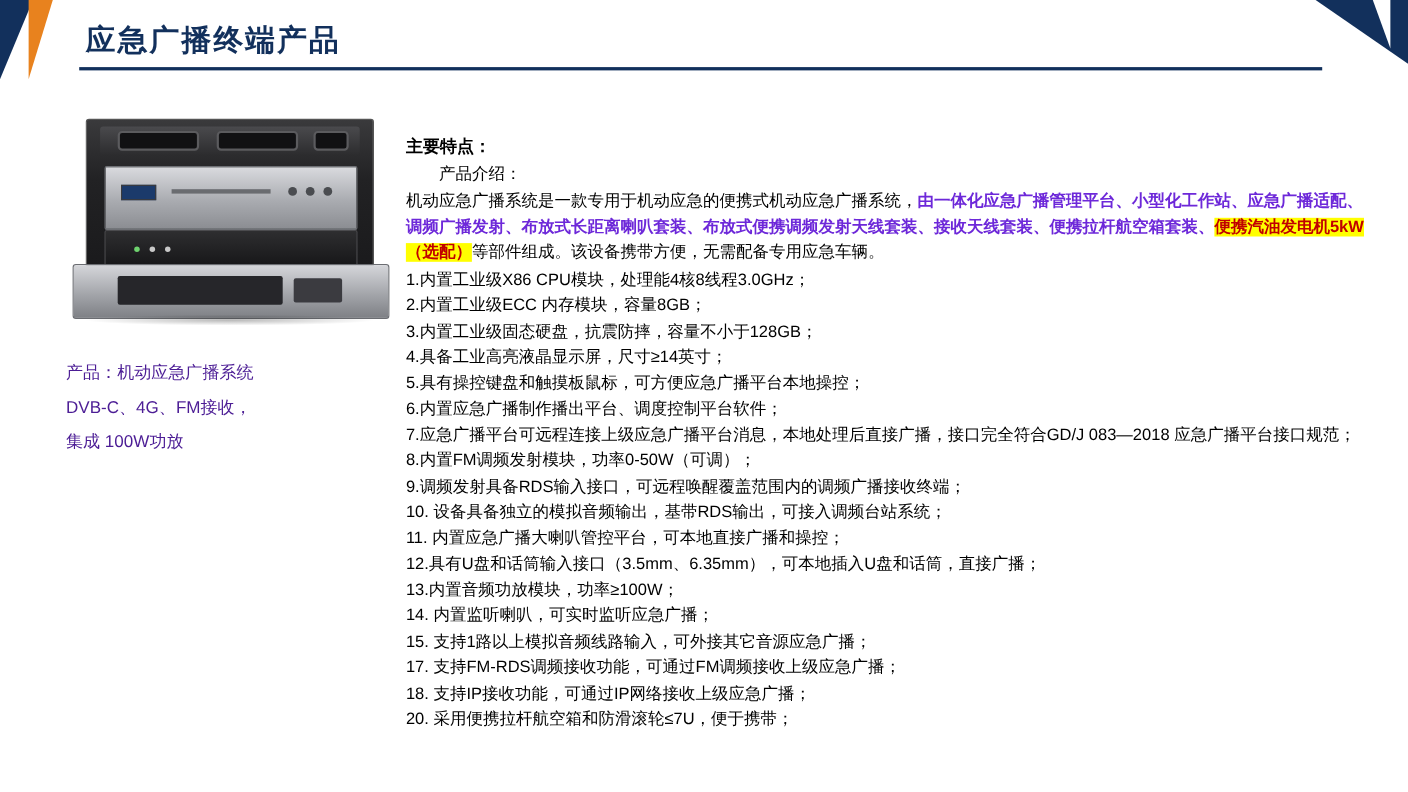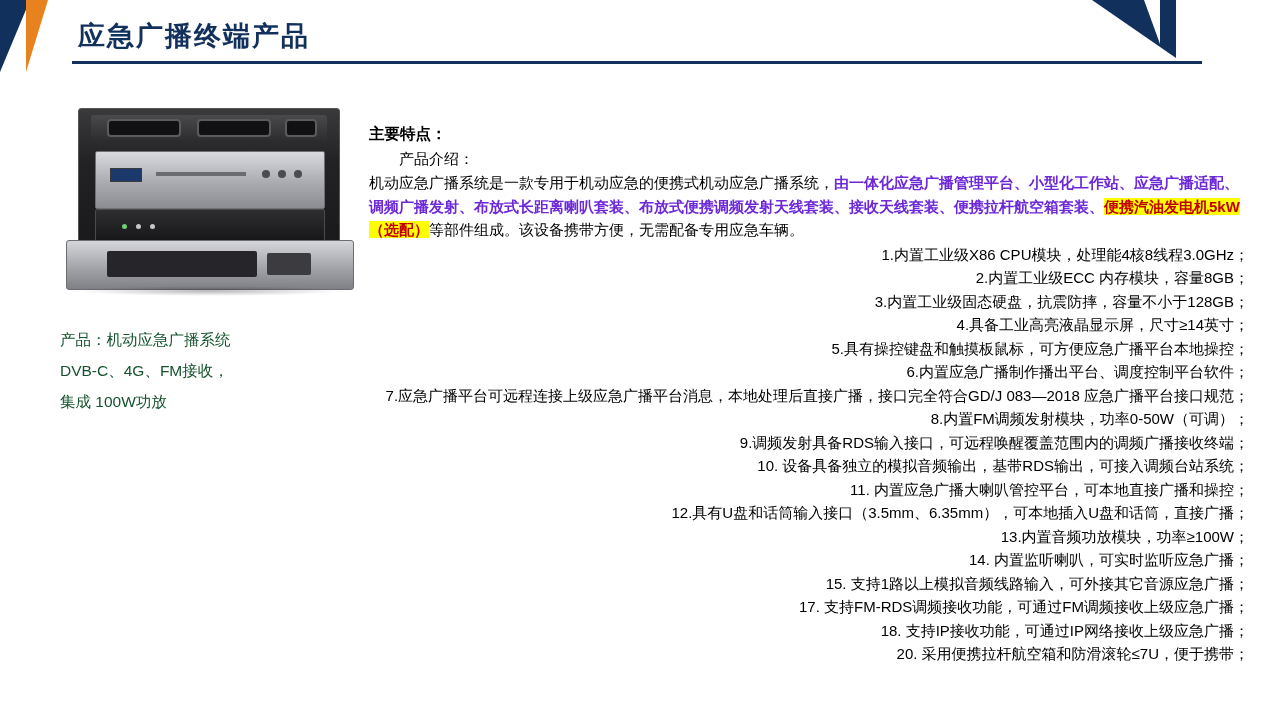--- a/index.html
+++ b/index.html
@@ -14,21 +14,21 @@
     color: #000000;
     overflow: hidden;
     position: relative;
   }
 
   
   .header {
     position: absolute;
     top: 0;
     left: 0;
-    width: 1176px;
+    width: 1280px;
     height: 72px;
   }
   .corner-left {
     position: absolute;
     left: 0;
     top: 0;
     width: 62px;
     height: 72px;
   }
   .corner-left .bar-navy {
@@ -228,21 +228,21 @@
     left: 16px;
     top: 186px;
     width: 266px;
     height: 10px;
     background: radial-gradient(ellipse at center, rgba(0,0,0,0.28) 0%, rgba(0,0,0,0) 70%);
   }
   .left-caption {
     margin-top: 14px;
     font-size: 15.5px;
     line-height: 31px;
-    color: #14532d;
+    color: #4c1d95;
   }
 
   
   .right-col {
     position: absolute;
     left: 369px;
     top: 122px;
     width: 880px;
     font-size: 15px;
     line-height: 23.5px;
@@ -264,21 +264,20 @@
   }
   .hl-mark {
     color: #c00000;
     font-weight: bold;
     background: #ffff00;
   }
   .feature-list {
     margin: 1px 0 0 0;
     padding: 0;
     list-style: none;
-    text-align: right;
   }
   .feature-list li {
     margin: 0;
     padding: 0;
   }
   .sec-title-2 {
     font-weight: bold;
     font-size: 15.5px;
     margin-top: 2px;
   }

